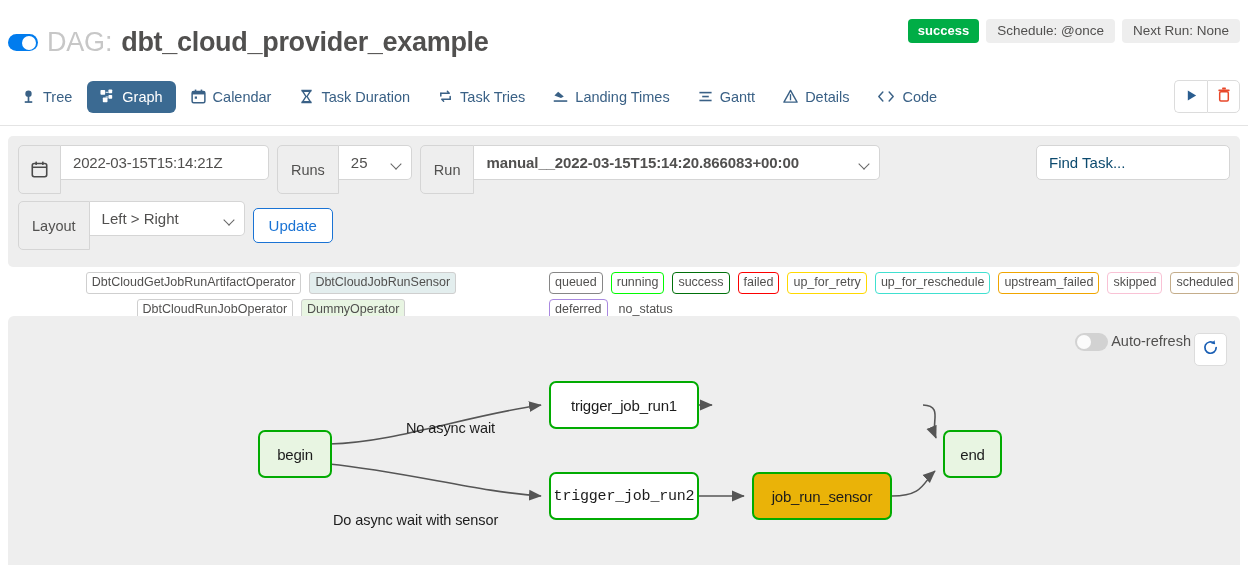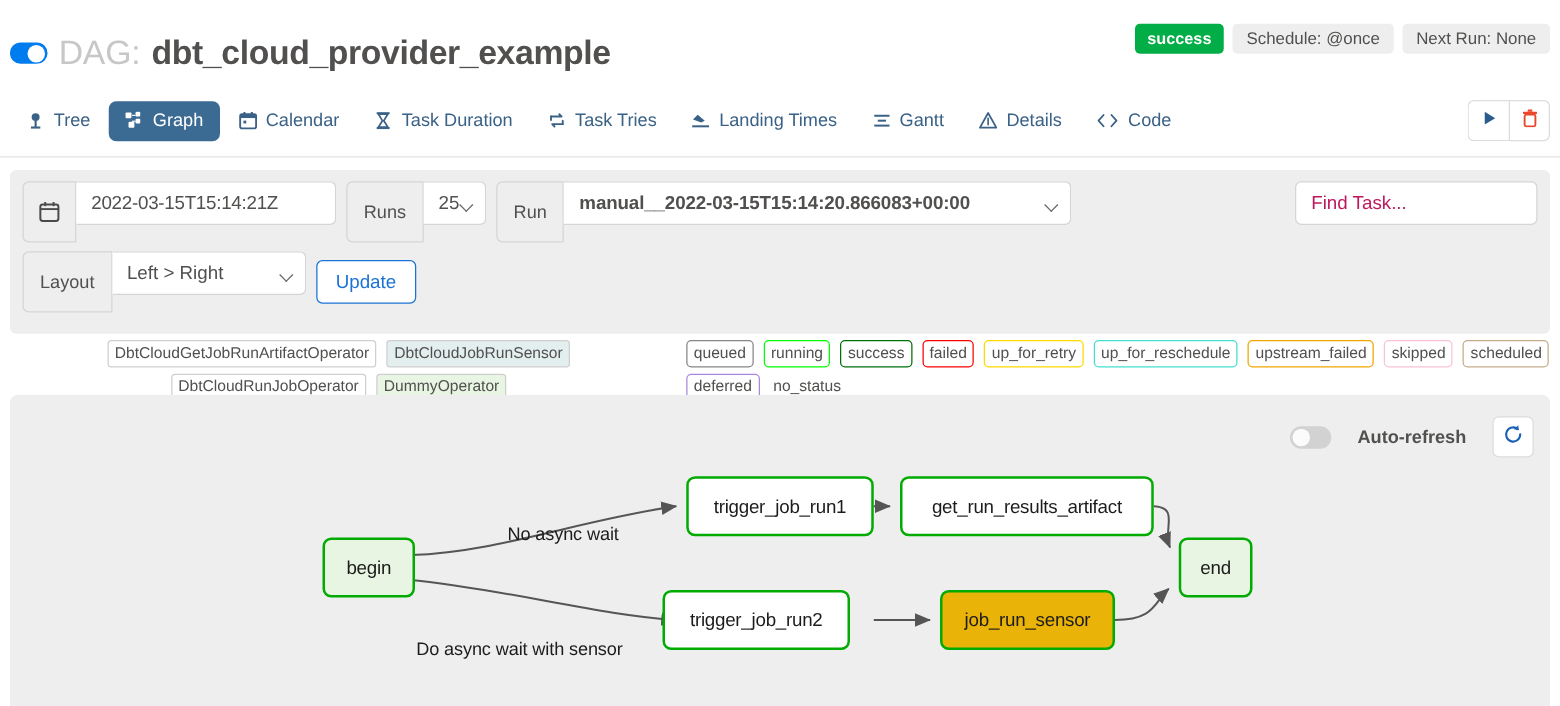--- a/index.html
+++ b/index.html
@@ -203,21 +203,21 @@
   .sel::after {
     content: "";
     position: absolute;
     right: 11px;
     top: 14px;
     width: 7px; height: 7px;
     border-left: 1.6px solid #666;
     border-bottom: 1.6px solid #666;
     transform: rotate(-45deg);
   }
-  .sel.runs { width: 50px; }
+  .sel.runs { width: 73px; }
   .sel.runid { width: 406px; letter-spacing: -0.1px; font-weight: bold; }
   .sel.layout { width: 155px; }
   .gap { width: 8px; }
   .btn-update {
     border: 1px solid #1a73d4;
     background: #ffffff;
     color: #1a73d4;
     font-size: 15px;
     font-weight: 400;
     padding: 7px 15px;
@@ -231,21 +231,21 @@
   .find-task {
     position: absolute;
     right: 10px;
     top: 9px;
     width: 194px;
     height: 35px;
     border: 1px solid #d5d5d5;
     border-radius: 5px;
     background: #fff;
     font-size: 15px;
-    color: #be185d;
+    color: #0c4a6e;
     padding: 0 12px;
     display: flex;
     align-items: center;
     font-family: "Liberation Sans", sans-serif;
   }
 
   
   .legend {
     padding: 7px 8px 6px;
     position: relative;
@@ -307,24 +307,23 @@
     height: 249px;
     background: #eeeeee;
     border-radius: 6px 6px 0 0;
     overflow: hidden;
   }
   .graph-controls {
     position: absolute;
     right: 13px;
     top: 17px;
     display: flex;
-    align-items: center;
-    gap: 21px;
+    align-items: flex-start;
+    gap: 3px;
     z-index: 5;
-    font-weight: bold;
   }
   .switch {
     width: 33px;
     height: 18px;
     border-radius: 9px;
     background: #d2d2d2;
     position: relative;
     cursor: pointer;
     flex: none;
   }
@@ -622,25 +621,22 @@
     </svg>
 
     <div class="node dummy" style="left:250px; top:114px; width:74px; height:48px;">
       <span>begin</span>
     </div>
 
     <div class="node" style="left:541px; top:65px; width:150px; height:48px;">
       <span>trigger_job_run1</span>
     </div>
 
-    <div class="node" style="left:712px; top:65px; width:203px; height:48px;">
-      <span>get_run_results_artifact</span>
-    </div>
-
-    <div class="node" style="left:522px; top:156px; width:150px; height:48px;">
+
+    <div class="node" style="left:541px; top:156px; width:150px; height:48px;font-family:Liberation Mono, monospace;">
       <span>trigger_job_run2</span>
     </div>
 
     <div class="node sensor" style="left:744px; top:156px; width:140px; height:48px;">
       <span>job_run_sensor</span>
     </div>
 
     <div class="node dummy" style="left:935px; top:114px; width:59px; height:48px;">
       <span>end</span>
     </div>

